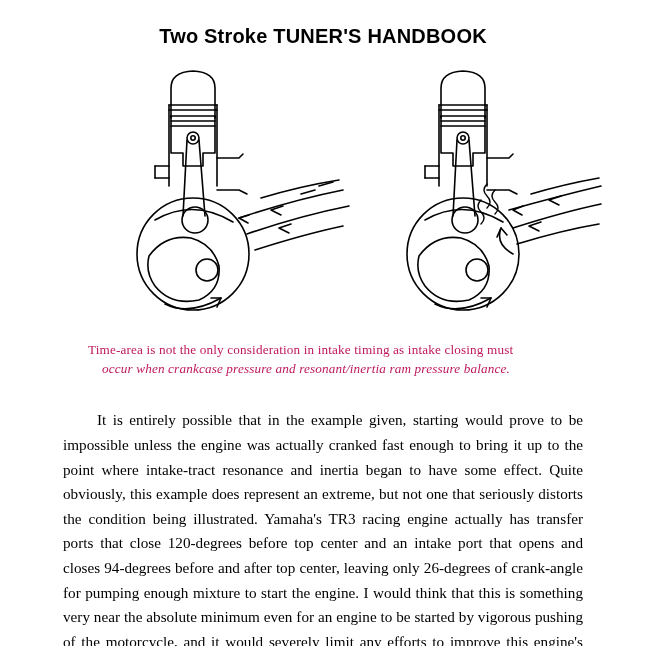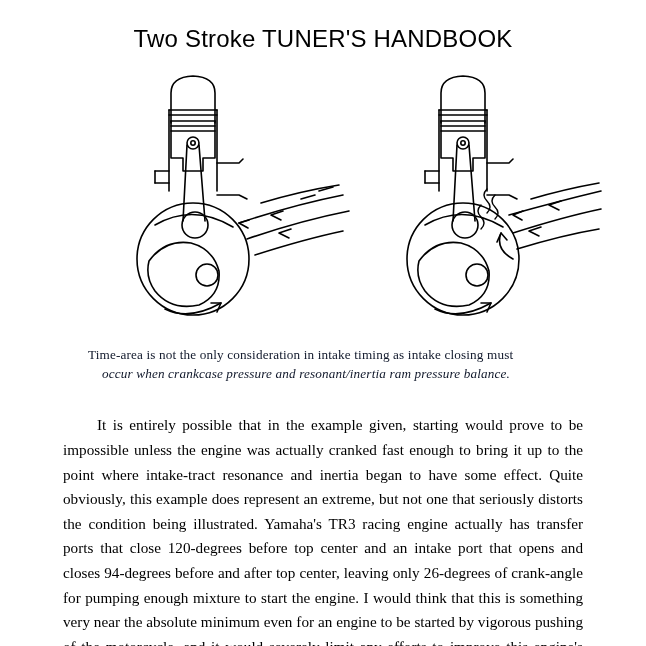--- a/index.html
+++ b/index.html
@@ -18,22 +18,22 @@
   .page {
     width: 646px;
     height: 646px;
     position: relative;
     box-sizing: border-box;
     padding: 0;
   }
   .doc-title {
     text-align: center;
     font-family: "Liberation Sans", sans-serif;
-    font-weight: normal;
-    font-size: 24px;
+    font-weight: bold;
+    font-size: 20px;
     letter-spacing: 0.2px;
     margin: 0;
     padding-top: 25px;
   }
   .figure-area {
     position: relative;
     width: 646px;
     height: 270px;
     margin-top: 10px;
   }
@@ -42,21 +42,21 @@
     margin: 0 auto;
   }
   .caption {
     width: 470px;
     margin: 12px auto 0 auto;
     font-family: "Liberation Serif", serif;
     font-size: 13.2px;
     line-height: 1.45;
     text-align: left;
     letter-spacing: 0.15px;
-    color: #0f172a;
+    color: #be185d;
   }
   .caption .line2 {
     display: block;
     padding-left: 14px;
     font-style: italic;
   }
   .body-text {
     width: 520px;
     margin: 30px auto 0 auto;
     font-size: 15.2px;

